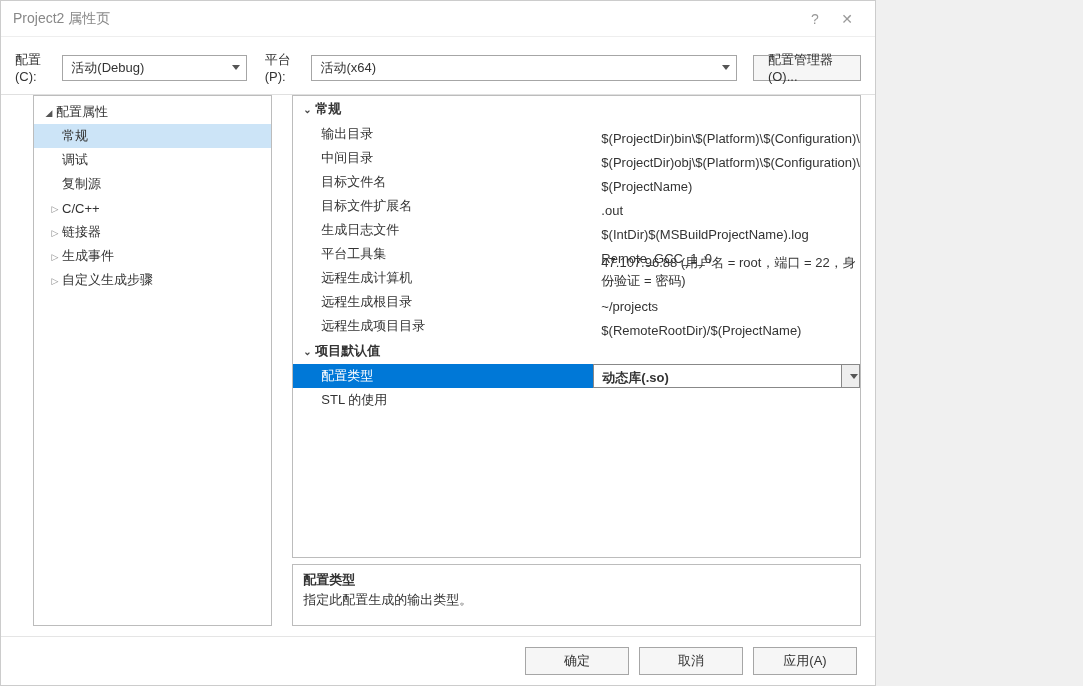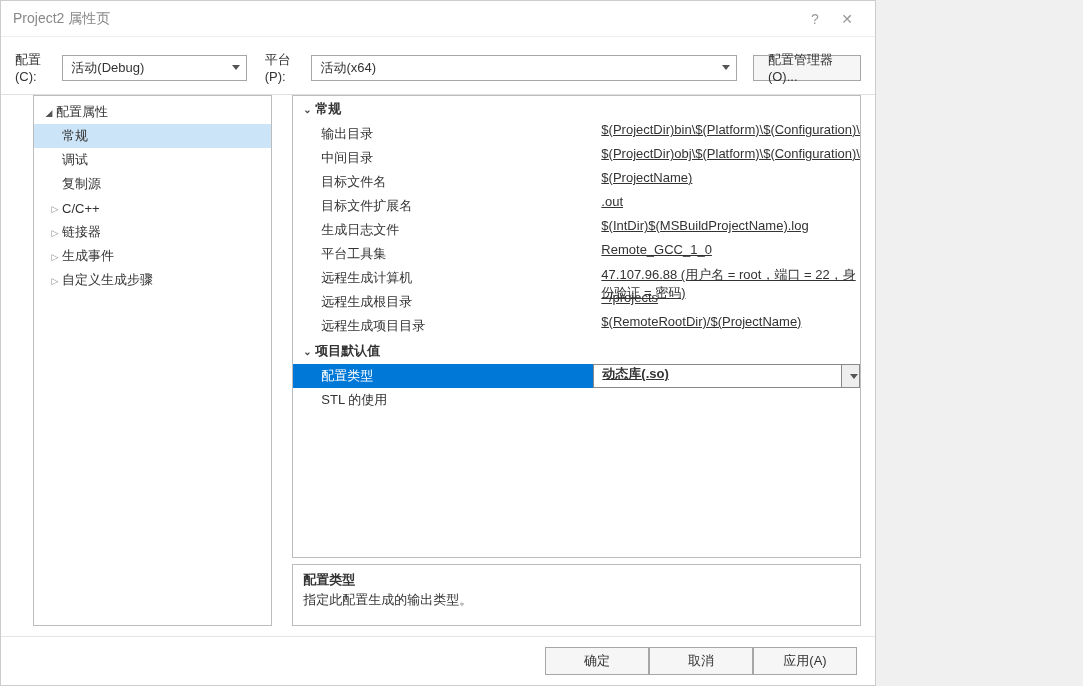--- a/index.html
+++ b/index.html
@@ -24,30 +24,30 @@
 .tree-label { white-space: nowrap; }
 .tree-row.selected { background: #cce4f7; }
 .lvl1 { padding-left: 28px; }
 .lvl1e { padding-left: 14px; }
 .main { flex: 1; display: flex; flex-direction: column; gap: 6px; }
 .propgrid { flex: 1; border: 1px solid #bcbcbc; background: #fff; position: relative; overflow: auto; }
 .pg-header { display: flex; align-items: center; height: 26px; font-weight: bold; padding: 0 6px; }
 .pg-caret { width: 16px; text-align: center; font-size: 10px; color: #444; }
 .pg-row { display: flex; height: 24px; align-items: stretch; }
 .pg-name { width: 300px; padding-left: 28px; display: flex; align-items: center; border-right: 1px solid transparent; }
-.pg-val { flex: 1; padding-left: 8px; display: flex; align-items: flex-start; text-decoration: underline; }
+.pg-val { flex: 1; padding-left: 8px; display: flex; align-items: flex-end; }
 .pg-row.selected { }
 .pg-row.selected .pg-name { background: #0078d7; color: #fff; }
 .pg-row.selected .pg-val { font-weight: bold; position: relative; border: 1px solid #888; }
 .pg-dd-btn { position: absolute; right: 0; top: 0; bottom: 0; width: 18px; border-left: 1px solid #888; display: flex; align-items: center; justify-content: center; background: #eee; }
 .pg-dropdown { position: absolute; left: 300px; right: 0; border: 1px solid #555; background: #fff; z-index: 10; }
 .desc { height: 62px; border: 1px solid #bcbcbc; background: #fff; padding: 6px 10px; }
 .desc-title { font-weight: bold; font-size: 13px; }
 .desc-text { font-size: 13px; color: #333; margin-top: 2px; }
-.footer { display: flex; justify-content: flex-end; padding: 10px 18px; border-top: 1px solid #e5e5e5; }
+.footer { display: flex; justify-content: flex-end; padding: 10px 18px; gap: 10px; border-top: 1px solid #e5e5e5; }
 .footer .btn { width: 104px; justify-content: center; height: 28px; }
 </style>
 </head>
 <body>
 
 <div class="dialog">
   <div class="titlebar">
     <div class="titlebar-title">Project2 属性页</div>
     <div class="titlebar-btn">?</div>
     <div class="titlebar-btn">✕</div>

